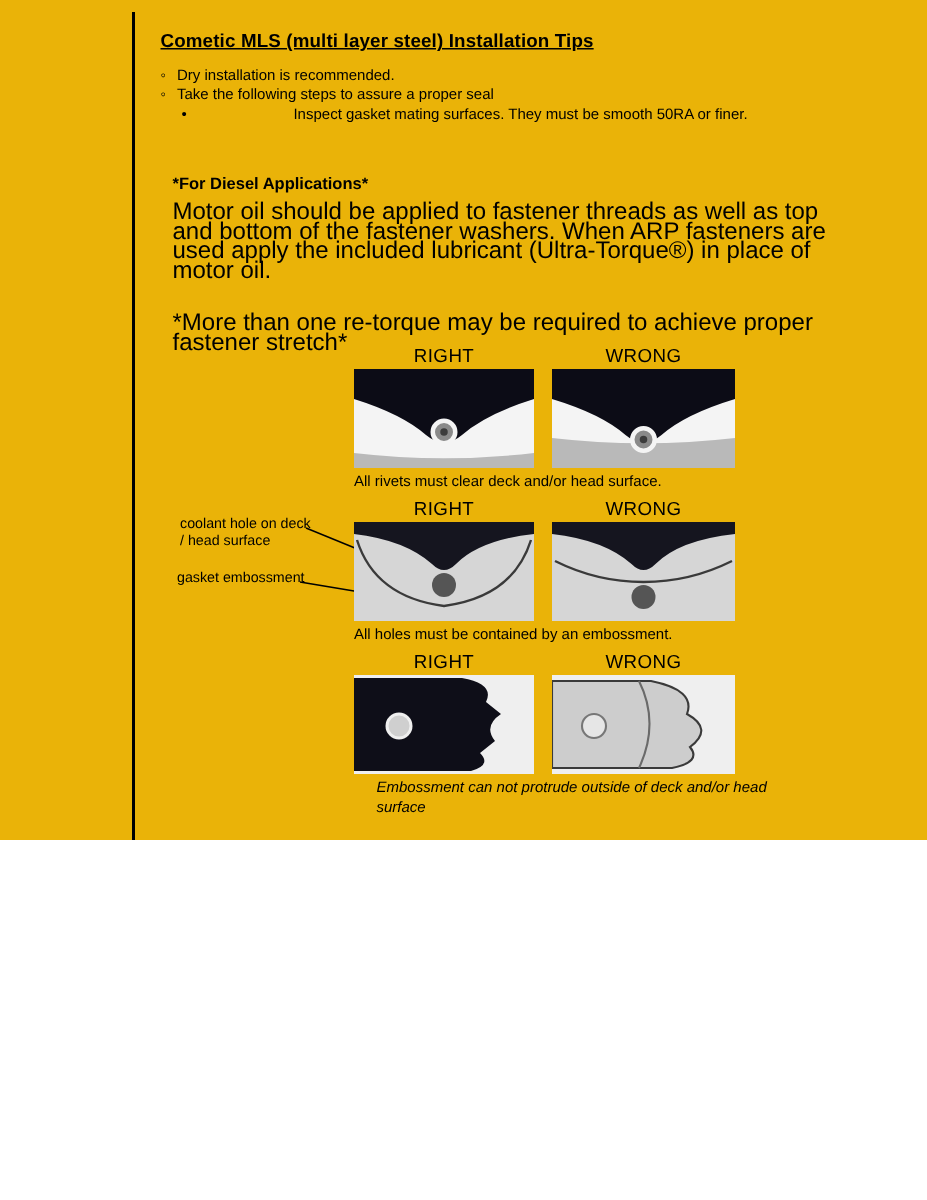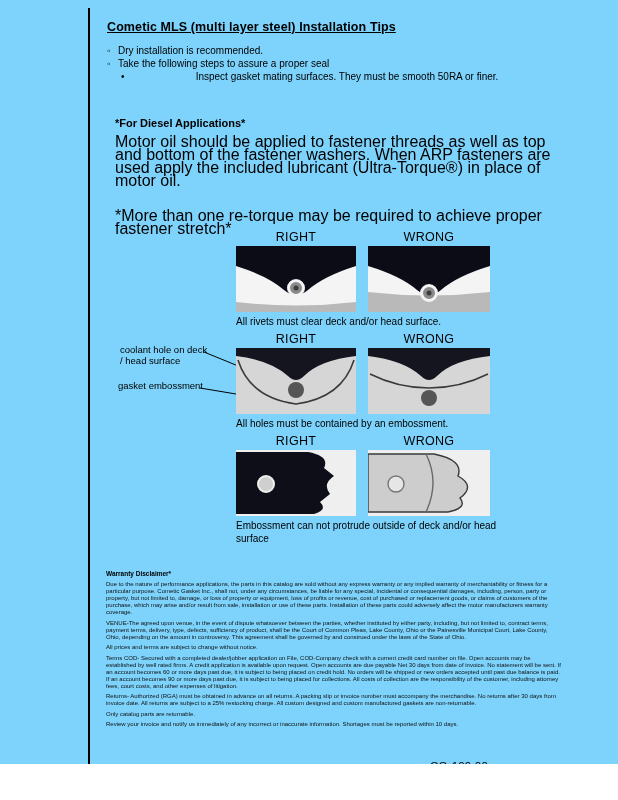--- a/index.html
+++ b/index.html
@@ -2,21 +2,21 @@
 <html><head>
 <meta charset="utf-8">
 <style>
   * { margin:0; padding:0; box-sizing:border-box; }
   html,body { width:618px; height:800px; }
   body {
     background:#ffffff;
     font-family:"Liberation Sans", sans-serif;
     color:#000;
   }
-  .page { position:relative; width:618px; height:764px; background:#7dd3fc; overflow:hidden; }
+  .page { position:relative; width:618px; height:560px; background:#eab308; overflow:hidden; }
   .vline { position:absolute; left:88px; top:8px; width:2px; height:786px; background:#000; }
 
   .title {
     position:absolute; left:107px; top:20px;
     font-size:12.5px; font-weight:bold; text-decoration:underline;
     letter-spacing:.1px;
   }
 
   .tips { position:absolute; left:106px; top:44px; width:456px; list-style:none; font-size:10px; line-height:13px; }
   .tips li { position:relative; }
@@ -50,21 +50,21 @@
 
   .callout { position:absolute; font-size:9.5px; line-height:11px; }
   .callout-coolant { left:120px; top:344px; width:92px; }
   .callout-emboss  { left:118px; top:380px; width:92px; }
   .arrows { position:absolute; left:196px; top:344px; width:110px; height:60px; pointer-events:none; }
 
   .r3-right-label { left:236px; top:434px; }
   .r3-wrong-label { left:368px; top:434px; width:122px; }
   .r3-right-img { left:236px; top:450px; }
   .r3-wrong-img { left:368px; top:450px; width:122px; }
-  .caption3 { left:236px; top:520px; width:270px; }
+  .caption3 { left:251px; top:520px; width:270px;font-style:italic; }
 
   .disclaimer { position:absolute; left:106px; top:570px; width:456px; }
   .disclaimer-heading { font-size:6.5px; font-weight:bold; margin-bottom:4px; }
   .disclaimer p { font-size:6px; line-height:7px; margin-bottom:3.5px; color:#111; }
 
   .footer-code { position:absolute; left:430px; top:760px; font-size:11.5px; letter-spacing:.2px; }
 </style>
 </head>
 <body>
 

